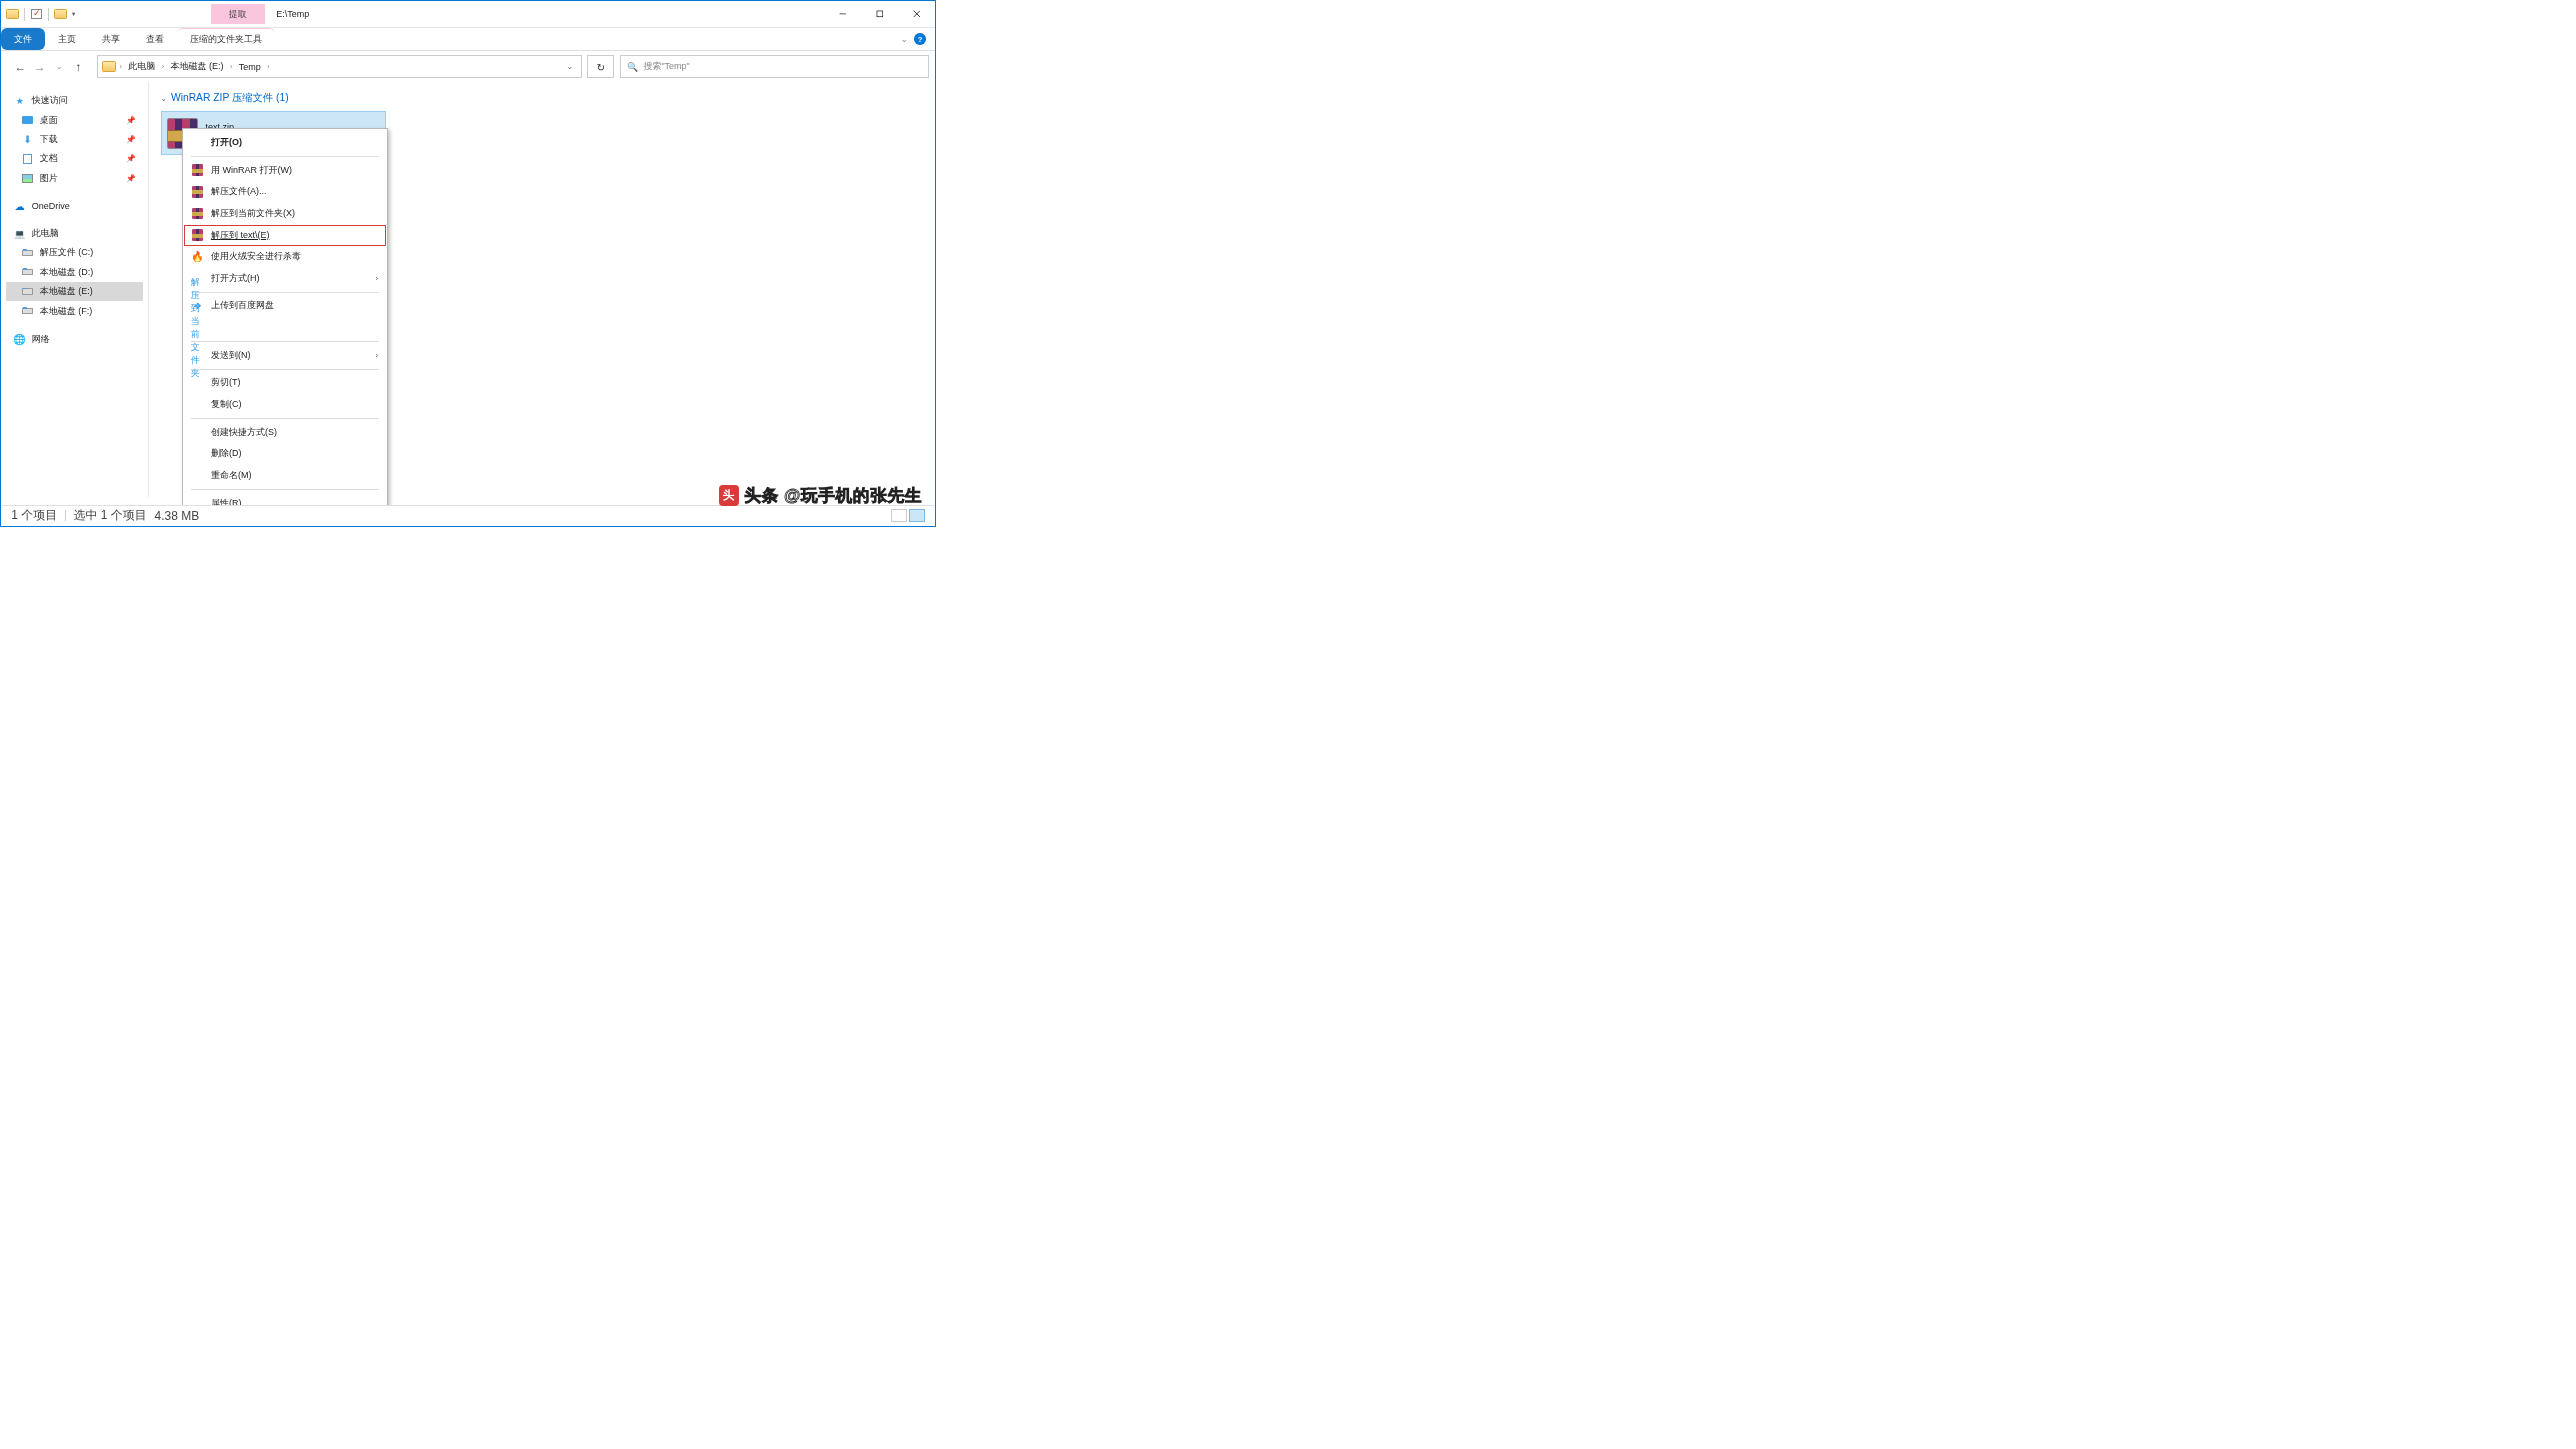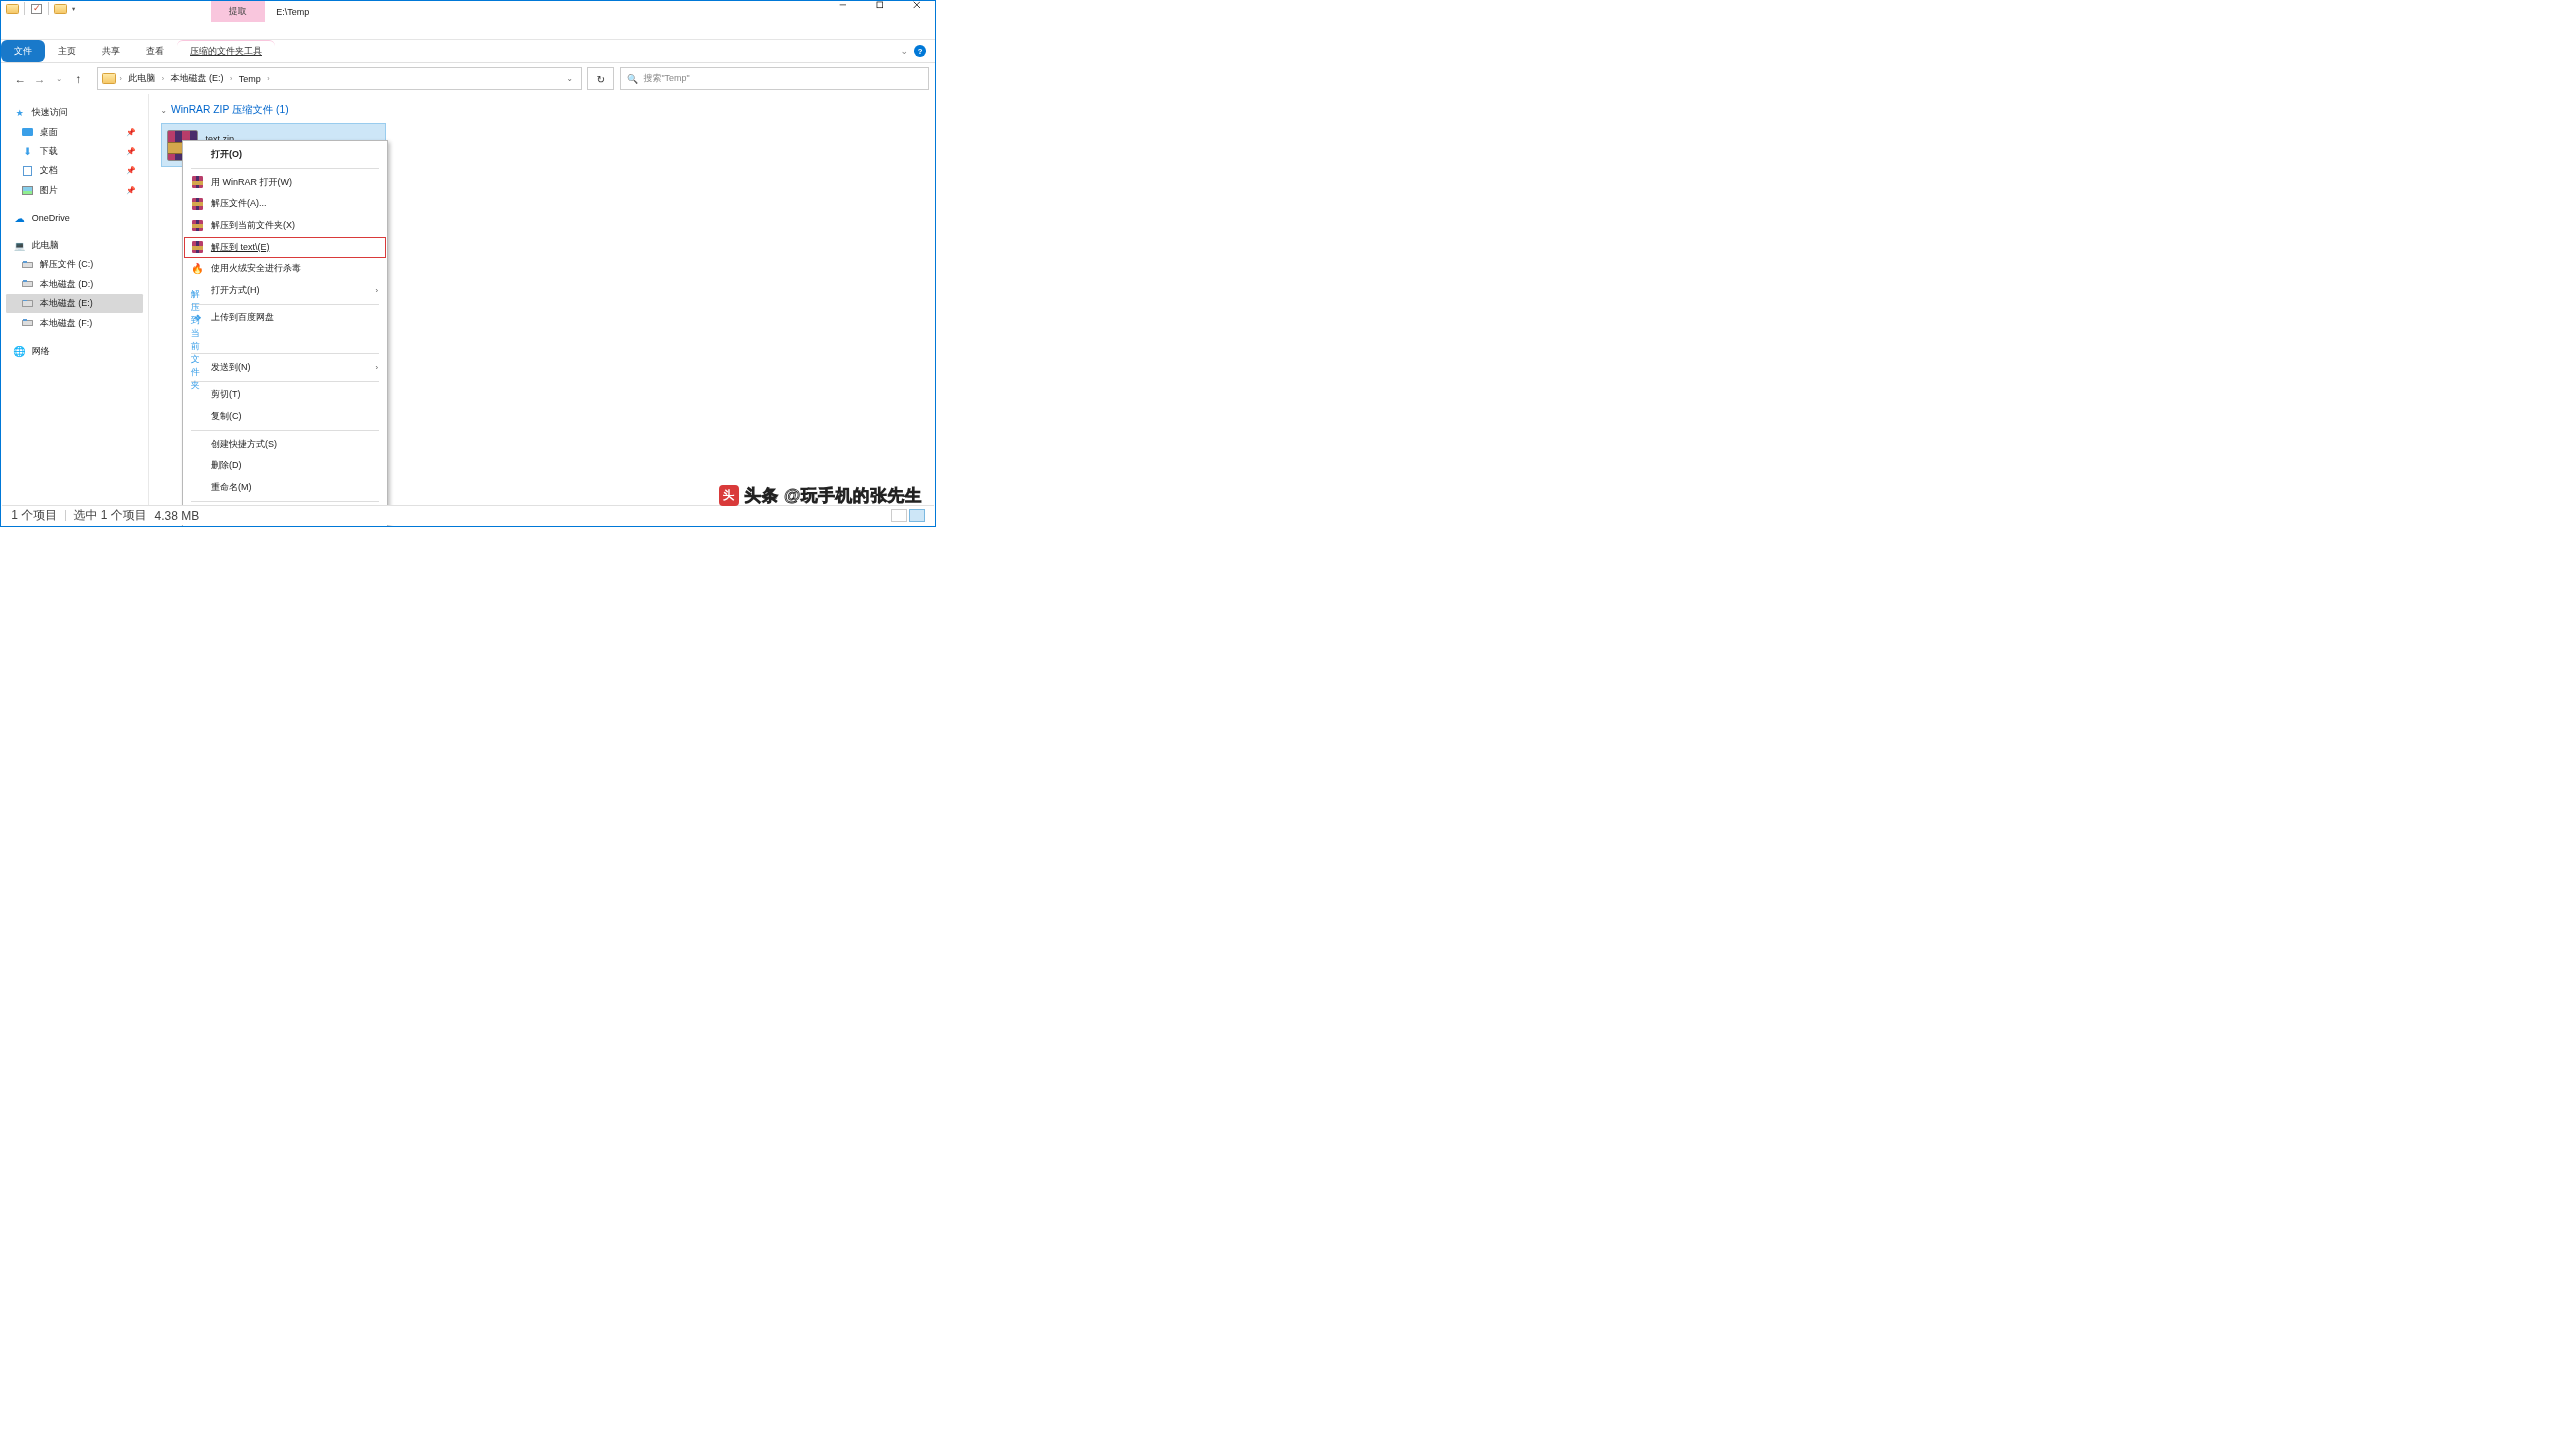--- a/index.html
+++ b/index.html
@@ -1,36 +1,36 @@
 <!DOCTYPE html>
 <html style="font-size:10.3px"><head>
 <meta charset="utf-8">
 <style>
 * { margin: 0; padding: 0; box-sizing: border-box; font-family: "Microsoft YaHei", "Segoe UI", sans-serif; }
 body { background: #fff; width: 936px; height: 527px; position: relative; overflow: hidden; border: 1.3px solid #0078d7; font-size: 9px; }
 
-.titlebar { height: 39px; display: flex; align-items: flex-start; background: #fff; border-bottom: 0.6px solid #e5e5e5; }
+.titlebar { height: 27px; display: flex; align-items: center; background: #fff; border-bottom: 0.6px solid #e5e5e5; }
 .qat { display: flex; align-items: center; padding: 0 3.9px; gap: 1.3px; }
 .qat-icon { width: 15.5px; height: 15.5px; display: flex; align-items: center; justify-content: center; }
 .folder-ico { width: 13px; height: 10.3px; background: linear-gradient(#ffe9a6, #f5c869); border: 0.6px solid #d9a23a; border-radius: 1.3px; }
 .qat-sep { width: 0.6px; height: 13px; background: #ccc; margin: 0 2.6px; }
 .check-ico { width: 10.3px; height: 10.3px; border: 0.6px solid #888; background: #fff; position: relative; }
 .check-ico::after { content: "✓"; color: #d04a2b; font-size: 9px; position: absolute; top: -1.9px; left: 0.6px; }
 .qa-chevron { font-size: 6.4px; color: #555; padding: 0 2.6px; }
 
 .extract-tab { margin-left: 129px; padding: 3.9px 18px; background: #f9c6dd; color: #444; font-size: 9px; display: flex; align-items: center; }
 .title-path { padding: 6.4px 11.6px; color: #222; font-size: 9px; flex: 1; }
 .win-controls { display: flex; }
 .win-btn { width: 37px; display: flex; align-items: center; justify-content: center; color: #222; font-size: 9px; }
 .win-btn svg { width: 7.7px; height: 7.7px; }
 
 .ribbon-tabs { height: 23px; display: flex; align-items: stretch; border-bottom: 0.6px solid #e0e0e0; background: #fff; }
 .ribbon-tab { padding: 0 13px; display: flex; align-items: center; color: #333; font-size: 9px; border-radius: 6px; }
 .ribbon-tab.active { background: #1979ca; color: #fff; }
-.ribbon-tab.context { border-top: 1.9px solid #f9c6dd; text-decoration: underline; }
+.ribbon-tab.context { border-top: 1.9px solid #f9c6dd; }
 .ribbon-right { margin-left: auto; display: flex; align-items: center; padding-right: 9px; gap: 6.4px; }
 .expand-chev { color: #888; font-size: 9px; }
 .help-ico { width: 11.6px; height: 11.6px; border-radius: 50%; background: #0078d7; color: #fff; display: flex; align-items: center; justify-content: center; font-size: 7.7px; font-weight: bold; }
 
 .nav-row { height: 31px; display: flex; align-items: center; padding: 3.9px 6.4px; gap: 5.2px; }
 .nav-arrows { display: flex; align-items: center; gap: 3.9px; padding: 0 5.2px; }
 .nav-arrow { width: 15.5px; height: 15.5px; display: flex; align-items: center; justify-content: center; color: #777; font-size: 11.6px; }
 .nav-arrow.enabled { color: #333; }
 .addr-bar { flex: 1; height: 23px; border: 0.6px solid #ccc; display: flex; align-items: center; padding: 0 2.6px; gap: 2.6px; }
 .addr-folder { width: 14px; height: 11.6px; background: linear-gradient(#ffe9a6, #f5c869); border: 0.6px solid #d9a23a; border-radius: 1.3px; margin: 0 1.3px; }

